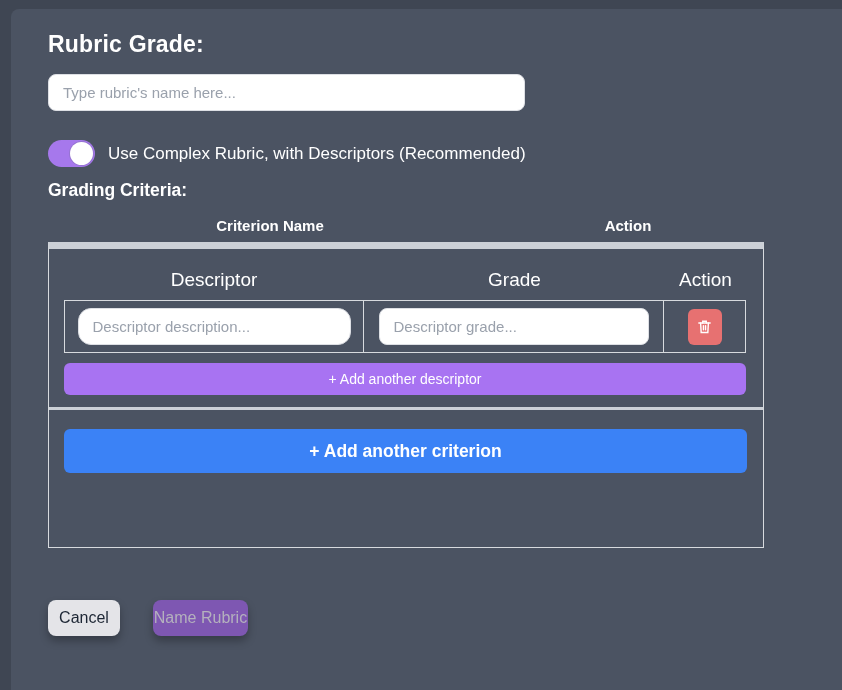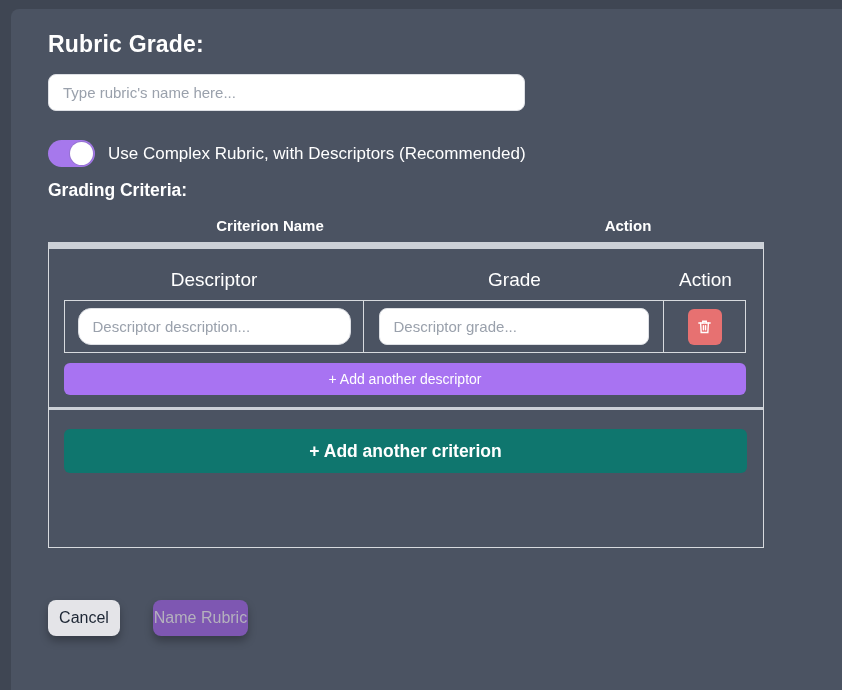--- a/index.html
+++ b/index.html
@@ -62,21 +62,21 @@
   .desc-cell-3 { flex:1; }
   .trash-btn { width:34px; height:36px; background:#e77171; border:none; border-radius:6px;
                display:flex; align-items:center; justify-content:center; cursor:pointer; }
 
   .add-desc-btn { margin-top:10px; width:682px; height:32px; background:#a873f2; border:none;
                   border-radius:6px; color:#fff; font-weight:normal; font-size:14px; cursor:pointer; }
 
   .table-divider { border-top:3px solid #ccd0d7; }
 
   .add-crit-section { padding:19px 15px 0; }
-  .add-crit-btn { width:683px; height:44px; background:#0f766e; border:none; border-radius:6px;
+  .add-crit-btn { width:683px; height:44px; background:#3b82f6; border:none; border-radius:6px;
                   color:#fff; font-weight:bold; font-size:17.5px; cursor:pointer; }
 
   .footer { position:absolute; left:37px; top:591px; display:flex; gap:33px; }
   .cancel-btn { width:72px; height:36px; background:#e4e4e8; color:#1d2634; font-size:16px;
                 border:none; border-radius:8px; cursor:pointer;
                 box-shadow:0 5px 9px rgba(0,0,0,.28); }
   .save-btn { width:95px; height:36px; background:#7e57b2; color:#b4b1bd; font-size:16px;
               border:none; border-radius:8px; cursor:pointer;
               box-shadow:0 5px 9px rgba(0,0,0,.28); }
 </style>

